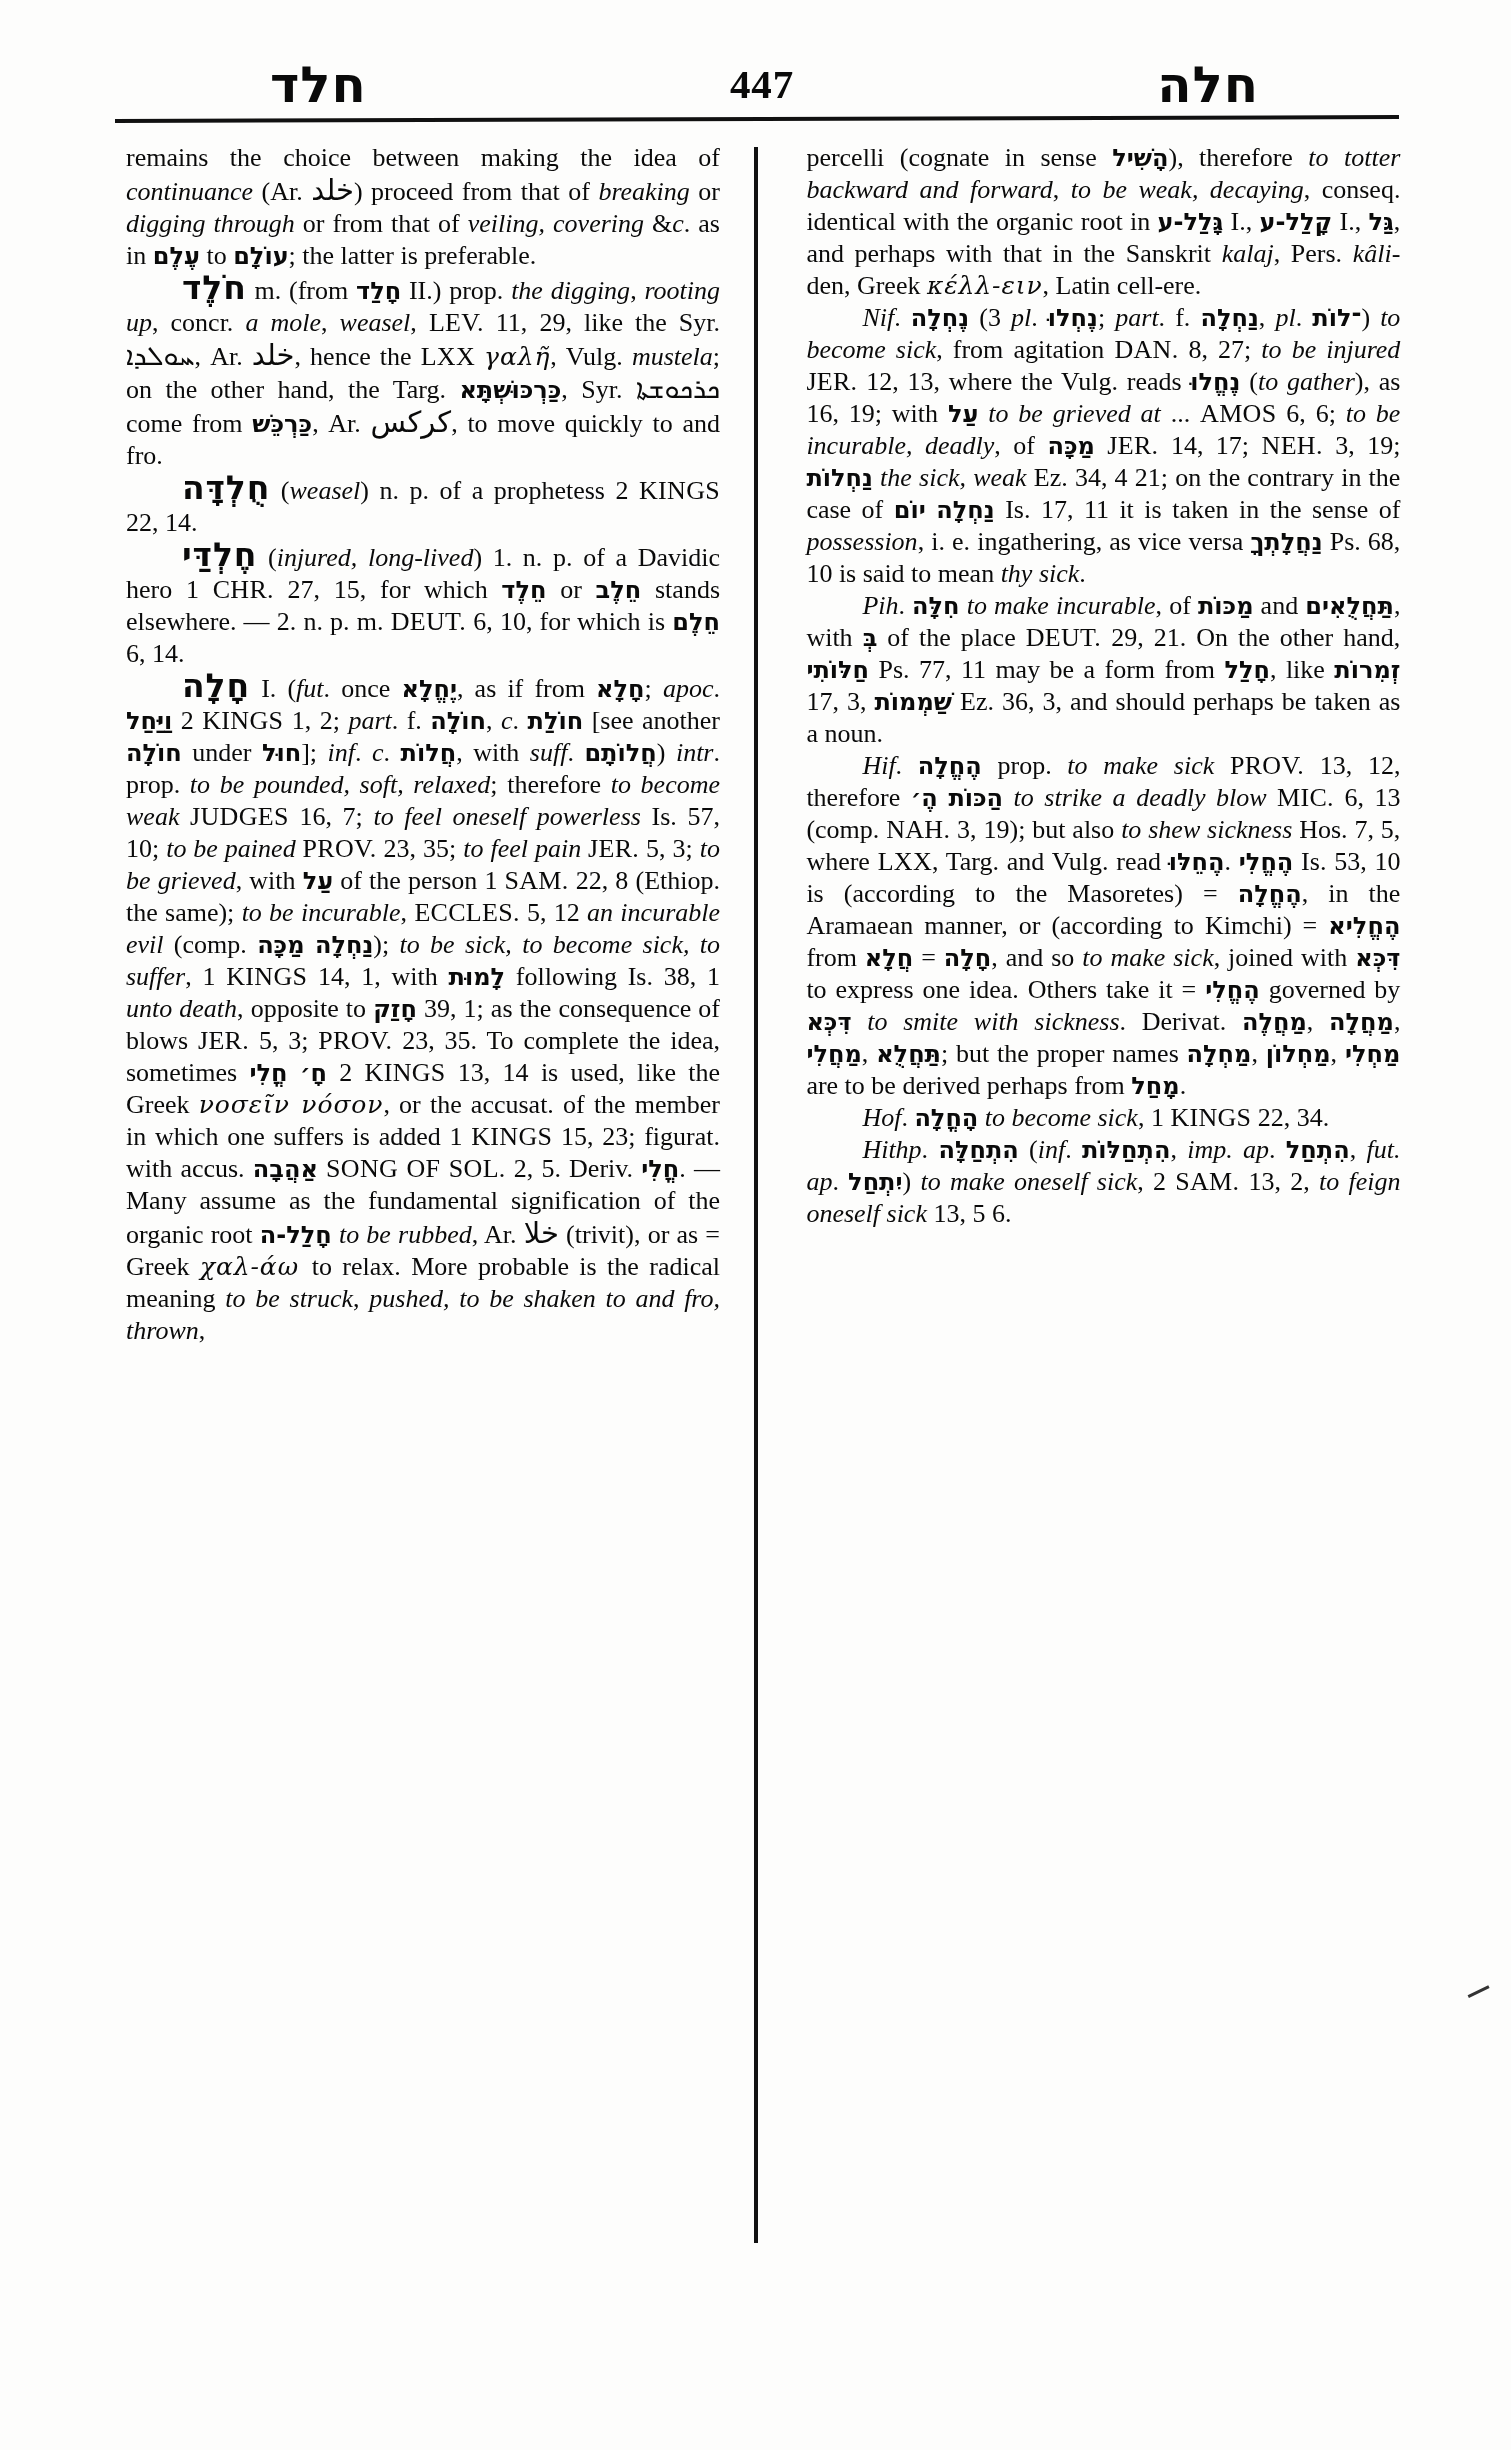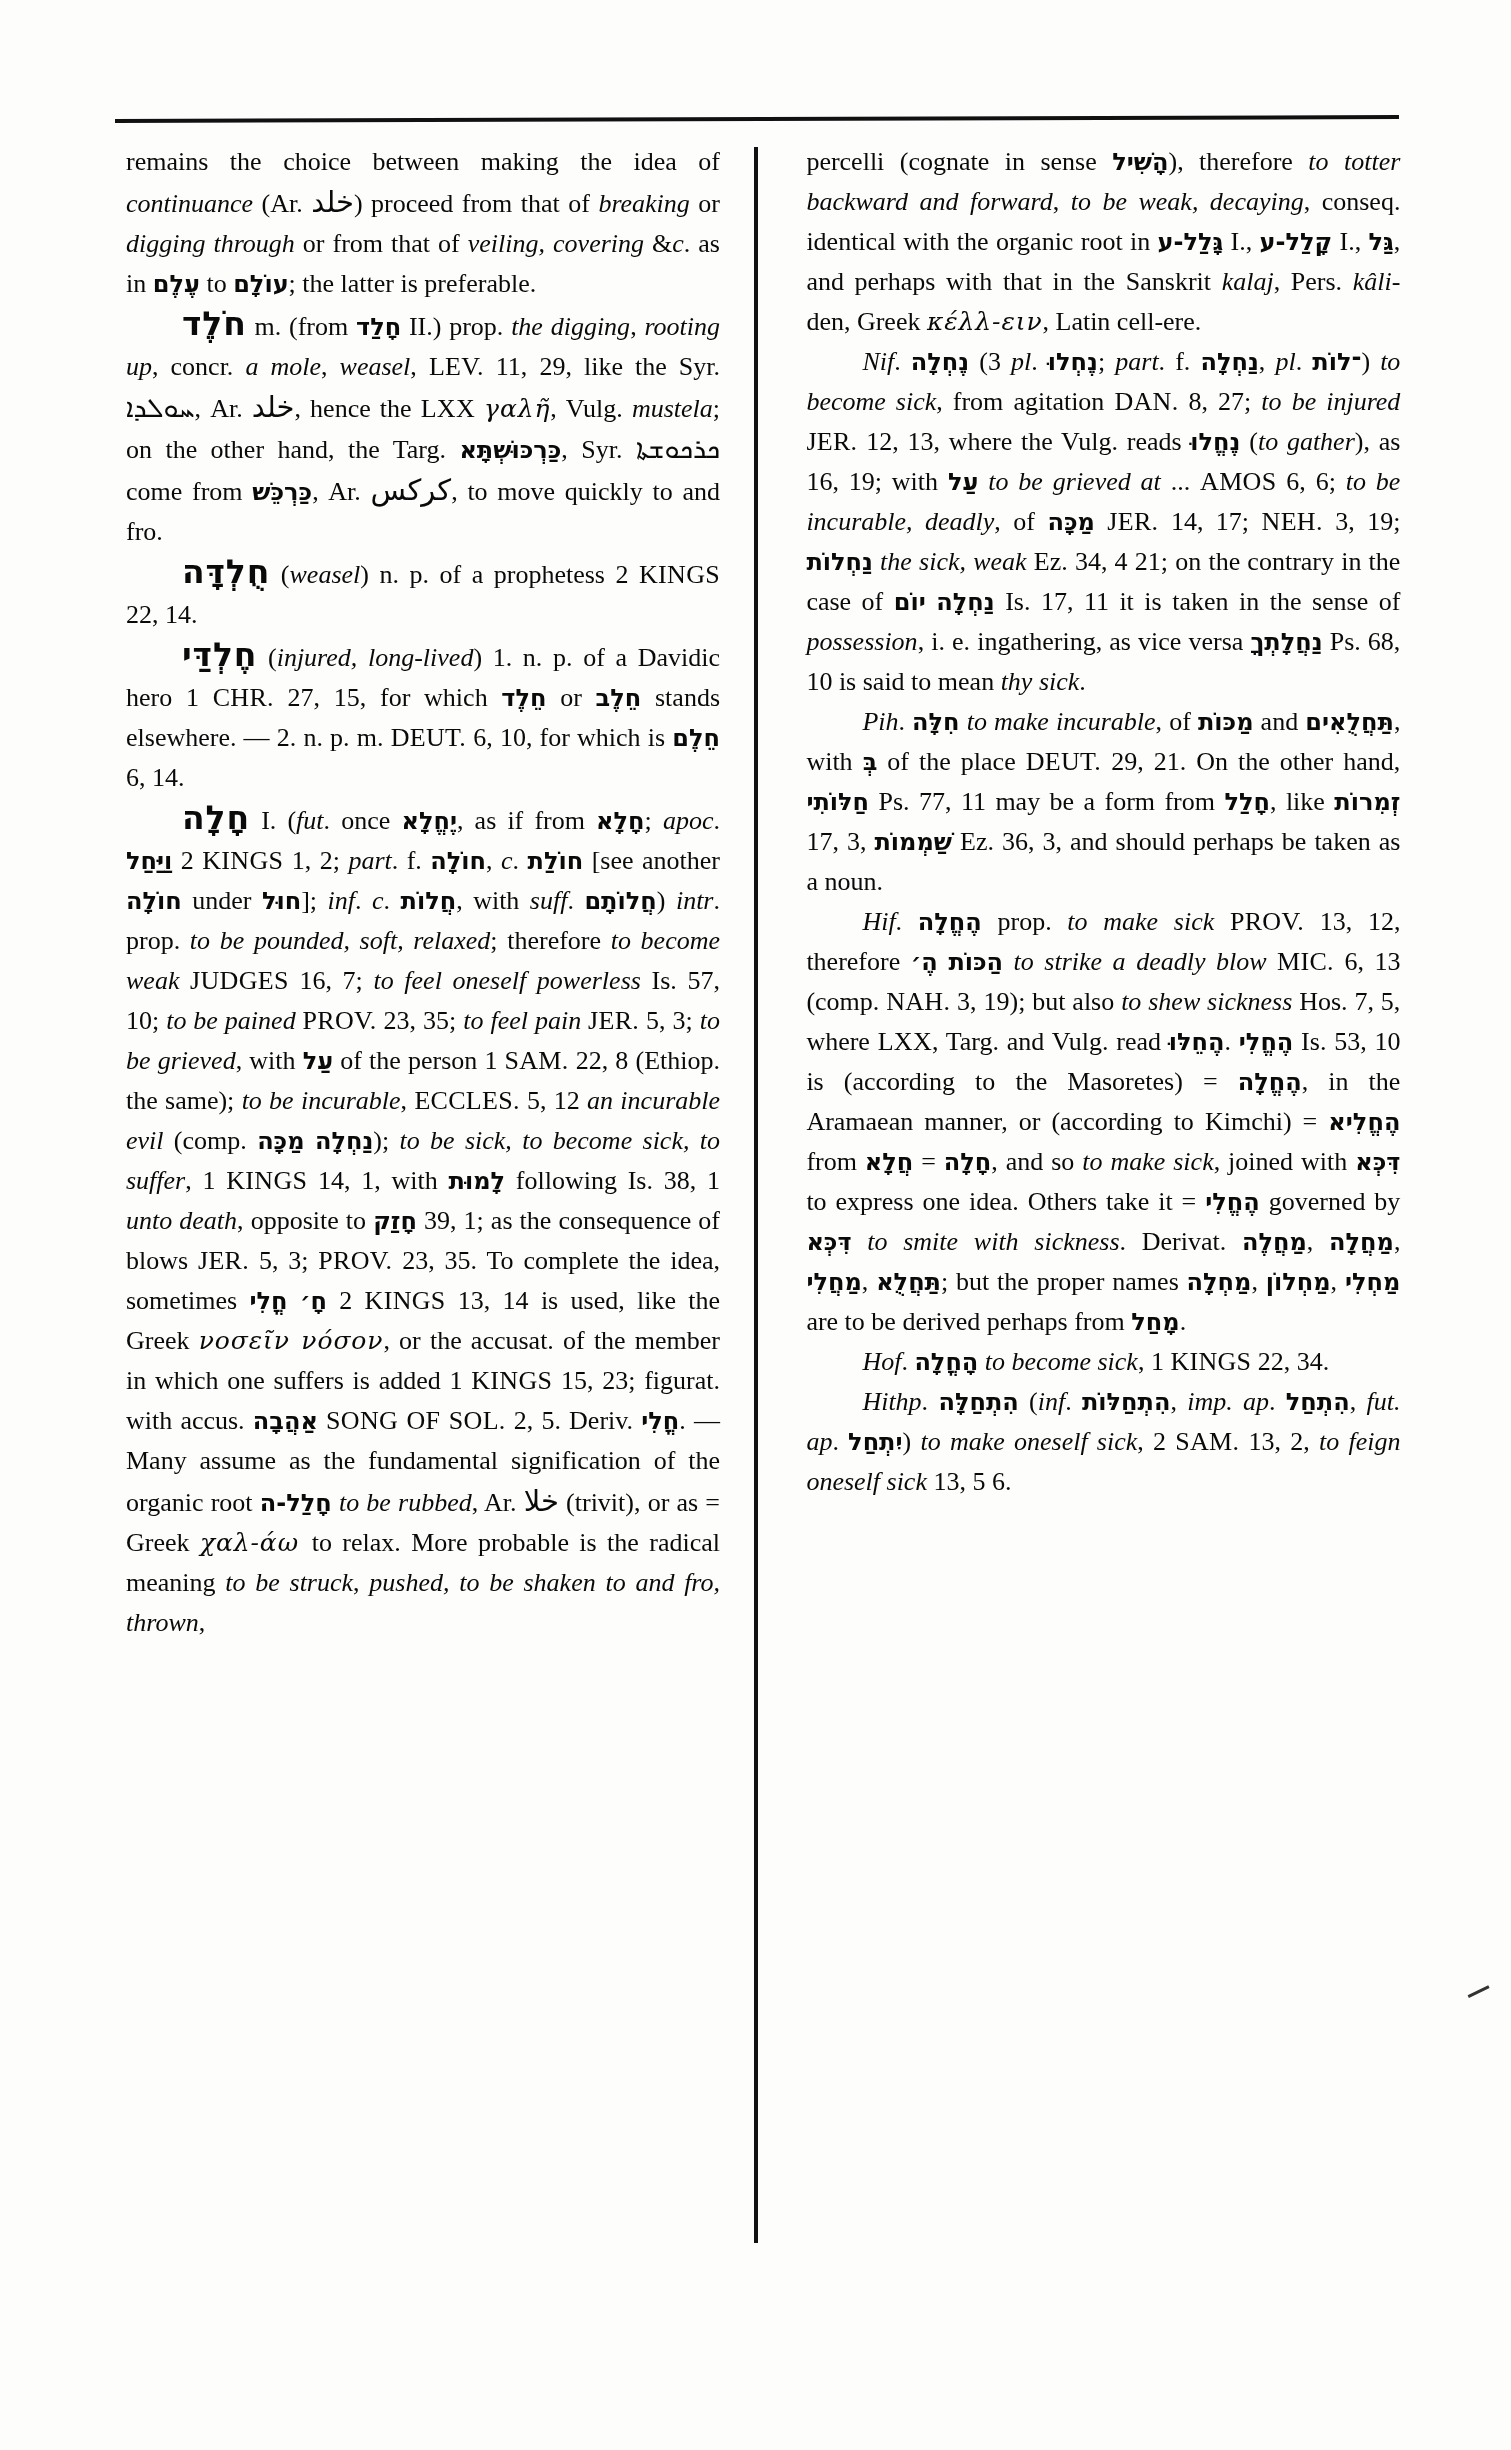--- a/index.html
+++ b/index.html
@@ -71,21 +71,21 @@
     left: 126px;
     top: 142px;
     width: 1275px;
     height: 2249px;
     display: flex;
     gap: 0px;
   }
   .col {
     width: 594px;
     font-size: 26px;
-    line-height: 40px;
+    line-height: 32px;
     text-align: justify;
     text-justify: inter-word;
     hyphens: manual;
   }
   .col.left  { padding-right: 21.6px; }
   .col.right { padding-left: 36px; }
 
   .divider {
     width: 3.6px;
     margin: 5.4px 12.6px 0 12.6px;
@@ -144,20 +144,25 @@
     height: 2.7px;
     background: #333;
     transform: rotate(-26deg);
   }
 </style>
 </head>
 <body>
 
 <div class="page">
 
+  <div class="runhead">
+    <span class="heb left">חלד</span>
+    <span class="folio">447</span>
+    <span class="heb right">חלה</span>
+  </div>
 
   <div class="rule"></div>
 
   <div class="columns">
 
     <div class="col left">
       <p>
         <span>remains the choice between making the idea of <span class="it">continuance</span> (Ar. <span class="arab">خلد</span>) proceed from that of <span class="it">breaking</span> or <span class="it">digging through</span> or from that of <span class="it">veiling, covering</span> &amp;<span class="it">c</span>. as in <span class="heb">עֶלֶם</span> to <span class="heb">עוֹלָם</span>; the latter is preferable.</span>
       </p>
       <p class="ind">

